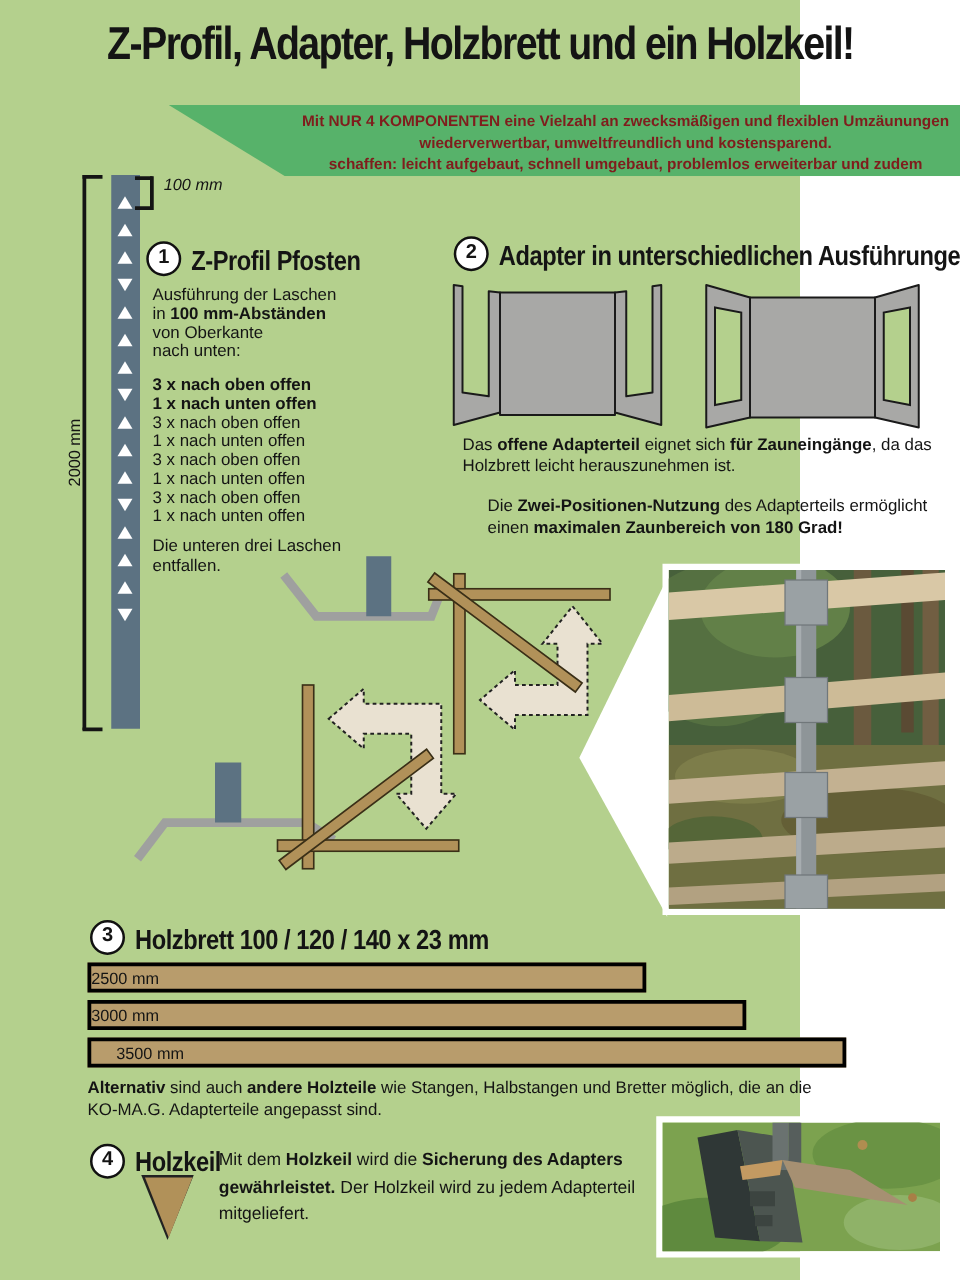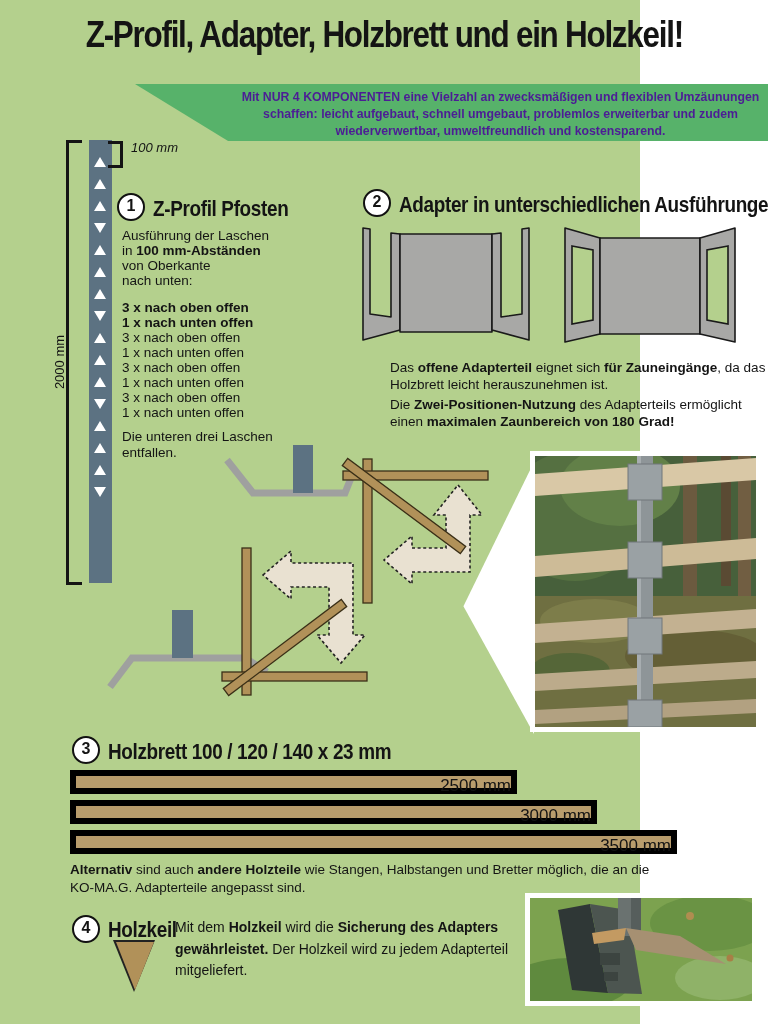--- a/index.html
+++ b/index.html
@@ -8,21 +8,21 @@
   b{font-weight:bold;}
   .abs{position:absolute;}
 
   
   .title{position:absolute;top:14px;left:0;width:768px;text-align:center;}
   .title span{display:inline-block;font-size:37px;font-weight:bold;letter-spacing:-1.5px;transform:scaleX(.85);transform-origin:50% 50%;white-space:nowrap;}
 
   
   .band{position:absolute;left:135px;top:84px;width:633px;height:57px;background:var(--band);
         clip-path:polygon(0 0,100% 0,100% 100%,14.7% 100%);
-        color:#4c1d95;font-weight:bold;font-size:12.3px;line-height:17px;text-align:center;
+        color:#7f1d1d;font-weight:bold;font-size:12.3px;line-height:17px;text-align:center;
         padding-top:5px;padding-left:98px;box-sizing:border-box;}
 
   
   .post-bar{position:absolute;left:89px;top:140px;width:23px;height:443px;background:var(--post);}
   .tab{position:absolute;left:5px;width:0;height:0;}
   .tab.up{border-left:6.5px solid transparent;border-right:6.5px solid transparent;border-bottom:10px solid #fff;}
   .tab.down{border-left:6.5px solid transparent;border-right:6.5px solid transparent;border-top:10px solid #fff;}
   .bracketline{position:absolute;background:#141414;}
   .rot-label{position:absolute;left:20px;top:354px;width:80px;height:16px;text-align:center;font-size:13px;transform:rotate(-90deg);}
   .mm100{position:absolute;left:131px;top:140px;font-size:13px;font-style:italic;}
@@ -31,22 +31,22 @@
   .numcircle{position:absolute;width:28px;height:28px;border-radius:50%;background:#fff;border:2.5px solid #111;
              box-sizing:border-box;text-align:center;font-size:16px;font-weight:bold;line-height:22px;}
   .sechead{position:absolute;white-space:nowrap;font-weight:bold;}
   .sechead span{display:inline-block;font-size:22px;letter-spacing:-.4px;transform:scaleX(.86);transform-origin:0 50%;}
 
   .bodytext{position:absolute;font-size:13.5px;line-height:15px;}
   .lasche-item{height:15px;font-size:13.5px;line-height:15px;}
   .lasche-item.bold{font-weight:bold;}
 
   
-  .board{position:absolute;left:0;height:24px;background:var(--board);border:6px solid #000000;box-sizing:border-box;
-         text-align:right;font-size:17px;line-height:20px;}
+  .board{position:absolute;left:0;height:24px;background:var(--board);border:3px solid #000000;box-sizing:border-box;
+         text-align:left;font-size:13px;line-height:20px;}
 
   
   .wedge{position:absolute;left:116px;top:942px;width:0;height:0;
          border-left:19px solid transparent;border-right:19px solid transparent;border-top:48px solid var(--wood);}
   .wedge-outline{position:absolute;left:113px;top:940px;width:0;height:0;
          border-left:21px solid transparent;border-right:21px solid transparent;border-top:52px solid #222;}
 
   
   .photo{position:absolute;border:5px solid #fff;box-sizing:border-box;}
   .pointer{position:absolute;left:462px;top:462px;width:72px;height:272px;background:#fff;
@@ -60,22 +60,22 @@
 </style>
 </head>
 <body>
 
 <div id="page">
 
   <div class="title"><span>Z-Profil, Adapter, Holzbrett und ein Holzkeil!</span></div>
 
   <div class="band">
     <div>Mit NUR 4 KOMPONENTEN eine Vielzahl an zwecksmäßigen und flexiblen Umzäunungen</div>
+    <div>wiederverwertbar, umweltfreundlich und kostensparend.</div>
     <div>schaffen: leicht aufgebaut, schnell umgebaut, problemlos erweiterbar und zudem</div>
-    <div>wiederverwertbar, umweltfreundlich und kostensparend.</div>
   </div>
 
   <div class="bracketline" style="left:66px;top:140px;width:2.5px;height:444px;"></div>
   <div class="bracketline" style="left:66px;top:140px;width:16px;height:2.5px;"></div>
   <div class="bracketline" style="left:66px;top:582px;width:16px;height:2.5px;"></div>
   <div class="rot-label">2000 mm</div>
 
   <div class="post-bar"></div>
   <div id="tab-layer" class="abs" style="left:89px;top:157px;width:23px;height:400px;">
       <div class="tab up" style="top: 0px;"></div>
@@ -136,21 +136,21 @@
     <rect class="gray" x="45" y="12" width="92" height="98"></rect>
     <path class="gray" d="M174,6 L167,7 L167,92 L146,95 L146,11 L137,12 L137,108 L174,118 Z"></path>
 
     <path class="gray" d="M210,6 L245,16 L245,112 L210,120 Z"></path>
     <rect class="gray" x="245" y="16" width="100" height="96"></rect>
     <path class="gray" d="M380,6 L345,16 L345,112 L380,120 Z"></path>
     <path d="M217,24 L238,28 L238,98 L217,102 Z" fill="var(--bg)" stroke="#1a1a1a" stroke-width="1.6"></path>
     <path d="M373,24 L352,28 L352,98 L373,102 Z" fill="var(--bg)" stroke="#1a1a1a" stroke-width="1.6"></path>
   </svg>
 
-  <div class="bodytext" style="left:390px;top:348px;width:378px;line-height:16.5px;margin-top:12px;"><span>Das </span><b>offene Adapterteil</b><span> eignet sich </span><b>für Zauneingänge</b><span>, da das Holzbrett leicht herauszunehmen ist.</span></div>
+  <div class="bodytext" style="left:370px;top:348px;width:378px;line-height:16.5px;"><span>Das </span><b>offene Adapterteil</b><span> eignet sich </span><b>für Zauneingänge</b><span>, da das Holzbrett leicht herauszunehmen ist.</span></div>
   <div class="bodytext" style="left:390px;top:397px;width:378px;line-height:16.5px;"><span>Die </span><b>Zwei-Positionen-Nutzung</b><span> des Adapterteils ermöglicht einen </span><b>maximalen Zaunbereich von 180 Grad!</b></div>
 
   <svg class="abs" style="left:95px;top:440px;" width="420" height="285" viewBox="0 0 420 285">
     <path class="adaline" d="M132,20 L158,53 L250,53 L258,33"></path>
     <rect class="slate" x="198" y="5" width="20" height="48"></rect>
     <path class="adaline" d="M15,247 L37,218 L150,218 L172,232"></path>
     <rect class="slate" x="77" y="170" width="21" height="48"></rect>
     <path class="arrow" d="M363,45 L387,75 L375,75 L375,132 L317,132 L317,144 L289,120 L317,96 L317,108 L351,108 L351,75 L339,75 Z"></path>
     <path class="arrow" d="M168,135 L196,111 L196,123 L258,123 L258,195 L270,195 L246,223 L222,195 L234,195 L234,147 L196,147 L196,159 Z"></path>
     <rect class="wood" x="268" y="19" width="9" height="144"></rect>

